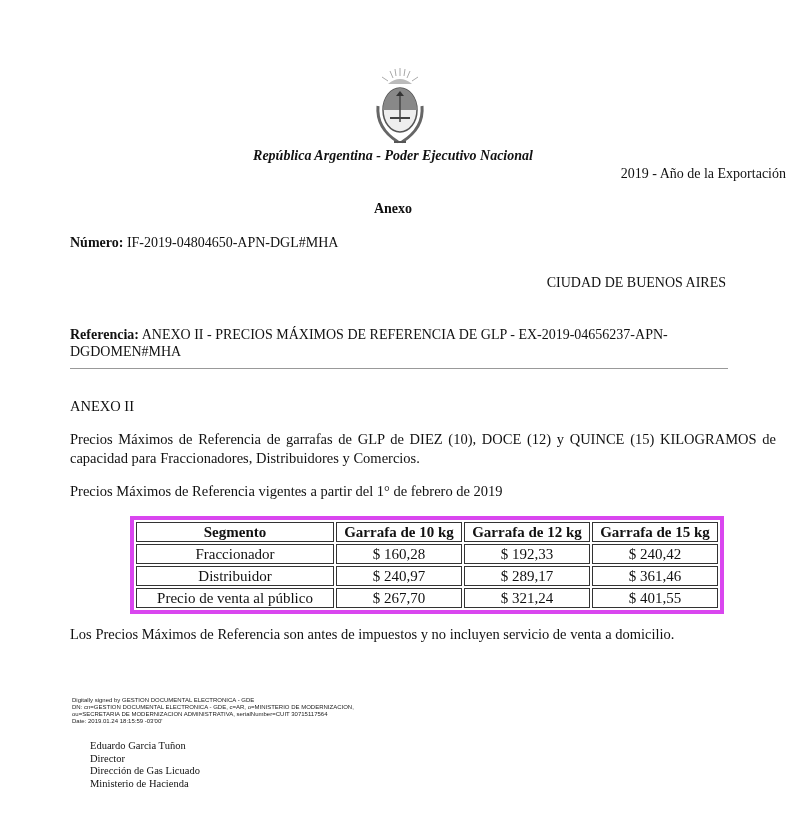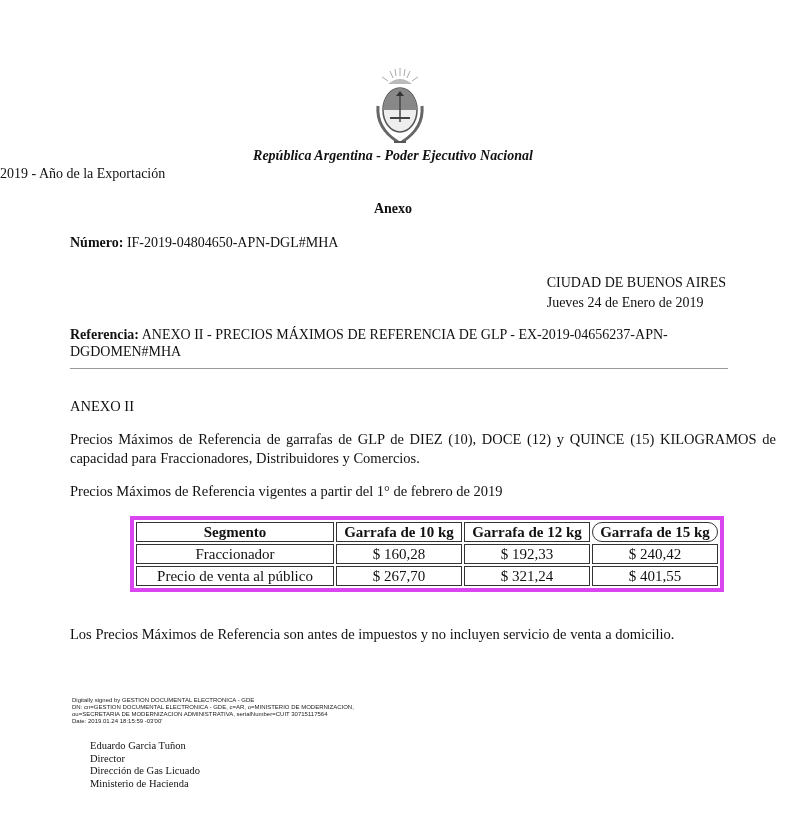--- a/index.html
+++ b/index.html
@@ -1,38 +1,38 @@
 <!DOCTYPE html>
 <html><head>
 <meta charset="utf-8">
 <style>
   html, body { margin: 0; padding: 0; background: #ffffff; }
   body { width: 786px; height: 817px; position: relative; overflow: hidden;
          font-family: "Liberation Serif", "DejaVu Serif", serif; color: #111; }
   .abs { position: absolute; }
   .emblem { left: 368px; top: 66px; width: 64px; height: 82px; }
   .hdr1 { left: 0; width: 786px; top: 148px; text-align: center; font-weight: bold; font-size: 14px; font-style: italic; }
-  .hdr2 { left: 0; width: 786px; top: 166px; text-align: left; font-size: 14px; }
+  .hdr2 { left: 0; width: 786px; top: 166px; text-align: right; font-size: 14px; }
   .anexo-t { left: 0; width: 786px; top: 201px; text-align: center; font-weight: bold; font-size: 14px; }
   .numero { left: 70px; top: 235px; font-size: 14px; }
   .numero b { font-weight: bold; }
   .city { right: 60px; top: 273px; font-size: 14px; text-align: left; line-height: 20px; }
   .ref { left: 70px; top: 326px; width: 660px; font-size: 14px; line-height: 17px; }
   .rule { left: 70px; top: 368px; width: 658px; height: 1px; background: #999; }
   .body-text { left: 70px; width: 706px; font-size: 14.5px; line-height: 19px; font-family: Liberation Serif, serif; }
   .p0 { top: 397px; }
   .p1 { top: 430px; text-align: justify; }
   .p2 { top: 482px; }
   .p3 { top: 625px; }
   table.prices { position: absolute; left: 130px; top: 516px; border-collapse: separate;
                  border-spacing: 2px; border: 4px solid #d946ef; font-size: 15px; }
   table.prices td, table.prices th { border: 1px solid #333; text-align: center;
                  padding: 0 4px; height: 18px; line-height: 18px; }
   table.prices th { font-weight: bold; }
-  .c0 { width: 188px; } .c1 { width: 116px; } .c2 { width: 116px; } .c3 { width: 116px; border-radius: 10px; }
+  .c0 { width: 188px; } .c1 { width: 116px; } .c2 { width: 116px; } .c3 { width: 116px; }
   .sig { left: 72px; top: 697px; font-family: "Liberation Sans", "DejaVu Sans", sans-serif;
          font-size: 6px; line-height: 7px; color: #222; }
   .signer { left: 72px; top: 740px; font-size: 10.5px; line-height: 12.5px; margin-left: 18px; }
 </style>
 </head>
 <body>
 
 <svg class="abs emblem" viewBox="0 0 64 82">
   <g fill="none" stroke="#777" stroke-width="1">
     <g stroke="#aaa">
@@ -60,21 +60,20 @@
 <div class="abs hdr2">2019 - Año de la Exportación</div>
 <div class="abs anexo-t">Anexo</div>
 
 <div class="abs numero">
   <b>Número:</b>
   <span>IF-2019-04804650-APN-DGL#MHA</span>
 </div>
 
 <div class="abs city">
   <div>CIUDAD DE BUENOS AIRES</div>
-  <div>Jueves 24 de Enero de 2019</div>
 </div>
 
 <div class="abs ref">
   <b>Referencia:</b>
   <span>ANEXO II - PRECIOS MÁXIMOS DE REFERENCIA DE GLP - EX-2019-04656237-APN-DGDOMEN#MHA</span>
 </div>
 <div class="abs rule"></div>
 
 <div class="abs body-text p0">ANEXO II</div>
 <div class="abs body-text p1">Precios Máximos de Referencia de garrafas de GLP de DIEZ (10), DOCE (12) y QUINCE (15) KILOGRAMOS de capacidad para Fraccionadores, Distribuidores y Comercios.</div>
@@ -88,20 +87,26 @@
     <th class="c2">Garrafa de 12 kg</th>
     <th class="c3">Garrafa de 15 kg</th>
   </tr>
   <tr>
     <td>Fraccionador</td>
     <td>$ 160,28</td>
     <td>$ 192,33</td>
     <td>$ 240,42</td>
   </tr>
   <tr>
+    <td>Distribuidor</td>
+    <td>$ 240,97</td>
+    <td>$ 289,17</td>
+    <td>$ 361,46</td>
+  </tr>
+  <tr>
     <td>Precio de venta al público</td>
     <td>$ 267,70</td>
     <td>$ 321,24</td>
     <td>$ 401,55</td>
   </tr>
 </tbody>
   </table>
 
 <div class="abs body-text p3">Los Precios Máximos de Referencia son antes de impuestos y no incluyen servicio de venta a domicilio.</div>
 

